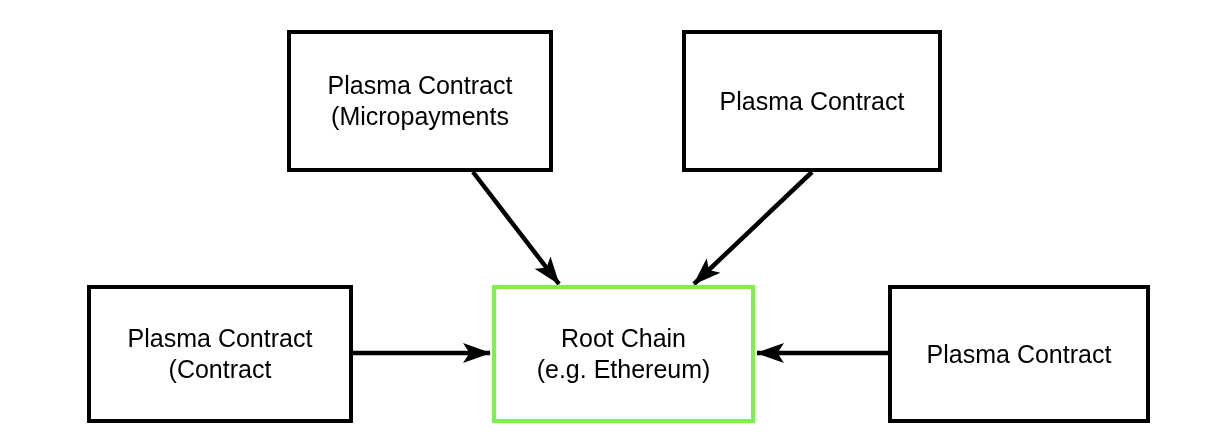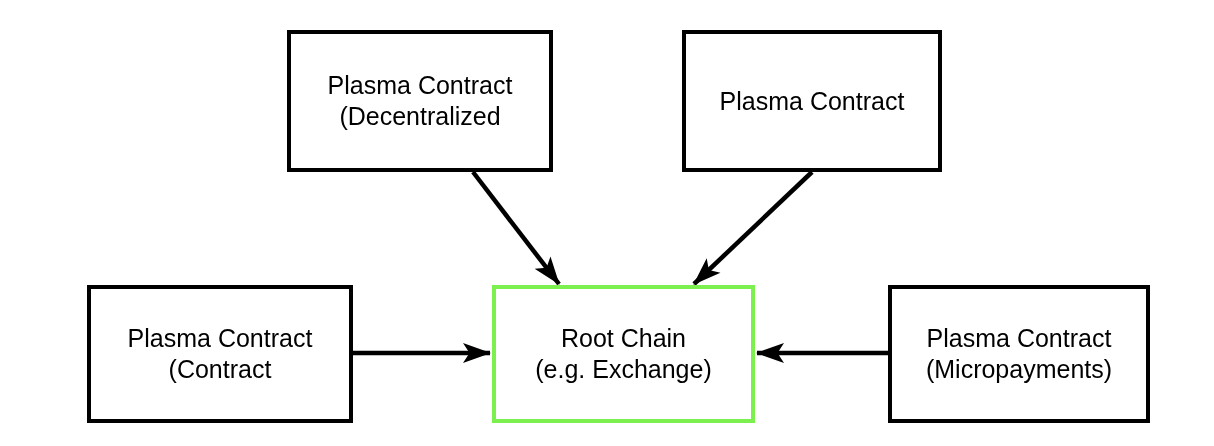--- a/index.html
+++ b/index.html
@@ -63,44 +63,43 @@
     </defs>
     <line x1="473" y1="172" x2="559" y2="284" stroke="#000000" stroke-width="4.5" marker-end="url(#arrowhead)"></line>
     <line x1="812" y1="172" x2="694" y2="284" stroke="#000000" stroke-width="4.5" marker-end="url(#arrowhead)"></line>
     <line x1="353" y1="353" x2="490" y2="353" stroke="#000000" stroke-width="4.5" marker-end="url(#arrowhead)"></line>
     <line x1="888" y1="353" x2="757" y2="353" stroke="#000000" stroke-width="4.5" marker-end="url(#arrowhead)"></line>
   </svg>
 
   <div class="node" id="node-dex">
     <div class="node-label">
       <div>Plasma Contract</div>
-      <div>(Decentralized</div>
+      <div>(Micropayments</div>
     </div>
   </div>
 
   <div class="node" id="node-soc">
     <div class="node-label">
       <div>Plasma Contract</div>
     </div>
   </div>
 
   <div class="node root" id="node-root">
     <div class="node-label">
       <div>Root Chain</div>
-      <div>(e.g. Exchange)</div>
+      <div>(e.g. Ethereum)</div>
     </div>
   </div>
 
   <div class="node" id="node-priv">
     <div class="node-label">
       <div>Plasma Contract</div>
       <div>(Contract</div>
     </div>
   </div>
 
   <div class="node" id="node-micro">
     <div class="node-label">
       <div>Plasma Contract</div>
-      <div>(Micropayments)</div>
     </div>
   </div>
 
 </div>
 
 </body></html>

